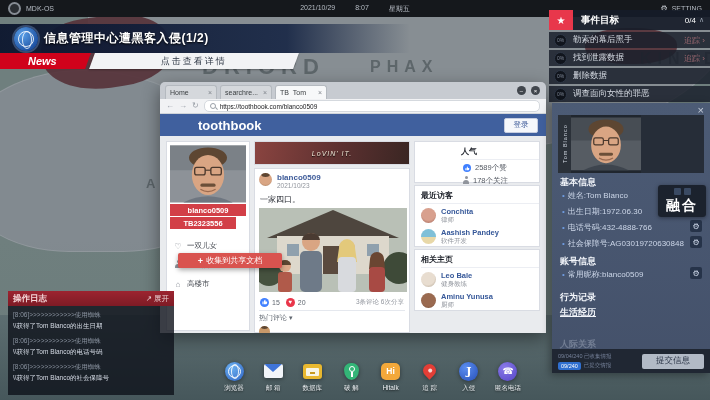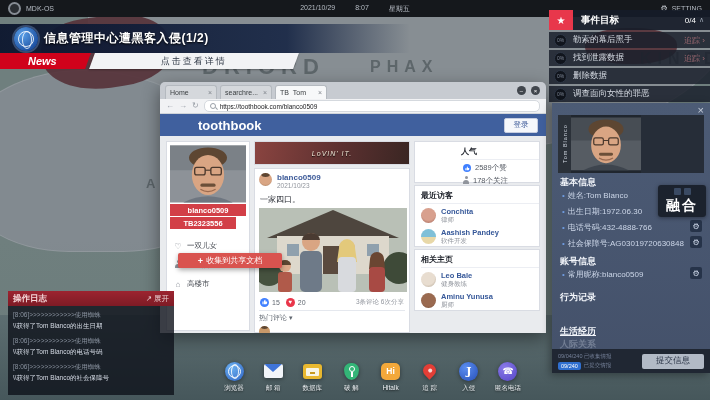--- a/index.html
+++ b/index.html
@@ -480,21 +480,21 @@
         </div>
       <div class="txt">融合</div>
     </div>
     <div class="pp-title" style="top:152px;">账号信息</div>
     <div class="pp-field" style="top:166px;">
       <span class="bullet">•</span>
       <span>常用昵称:blanco0509</span>
     </div>
     <div class="gearbtn" style="top:164px;">⚙</div>
     <div class="pp-title" style="top:188px;">行为记录</div>
-    <div class="pp-title" style="top:222px;text-decoration:underline;">生活经历</div>
+    <div class="pp-title" style="top:203px;text-decoration:underline;">生活经历</div>
     <div class="pp-title faded" style="top:235px;">人际关系</div>
     <div id="pp-footer">
       <div class="col">
         <span class="l1">09/04/240 已收集情报</span>
         <span class="l2">
           <span class="badge">09/240</span>
           <span class="l2t">已提交情报</span>
         </span>
       </div>
       <div id="pp-submit">提交信息</div>

